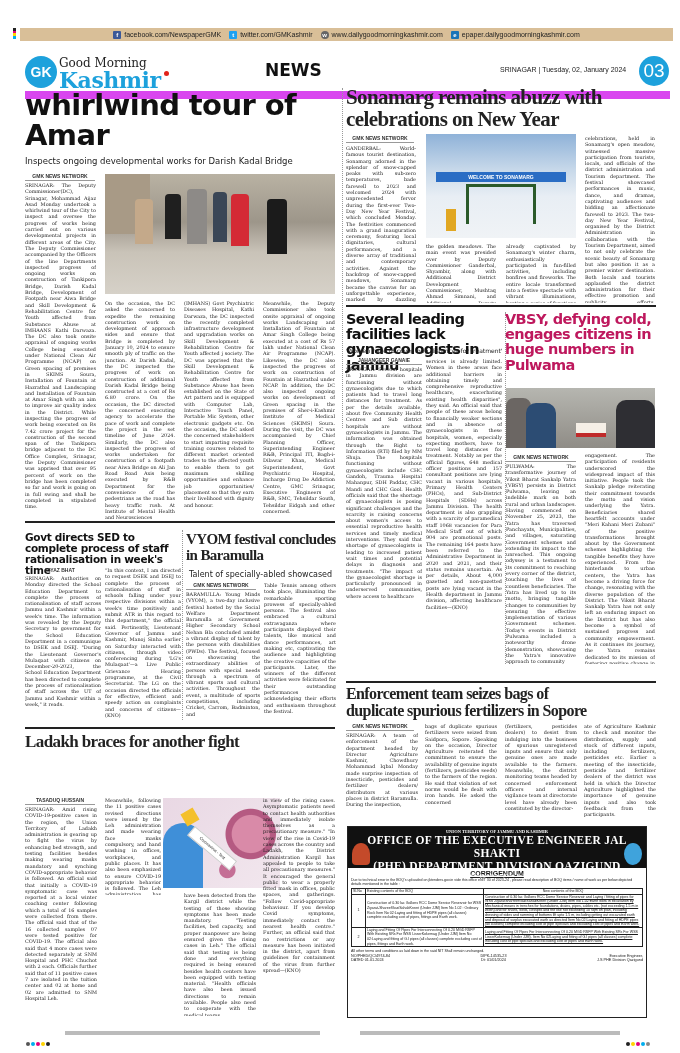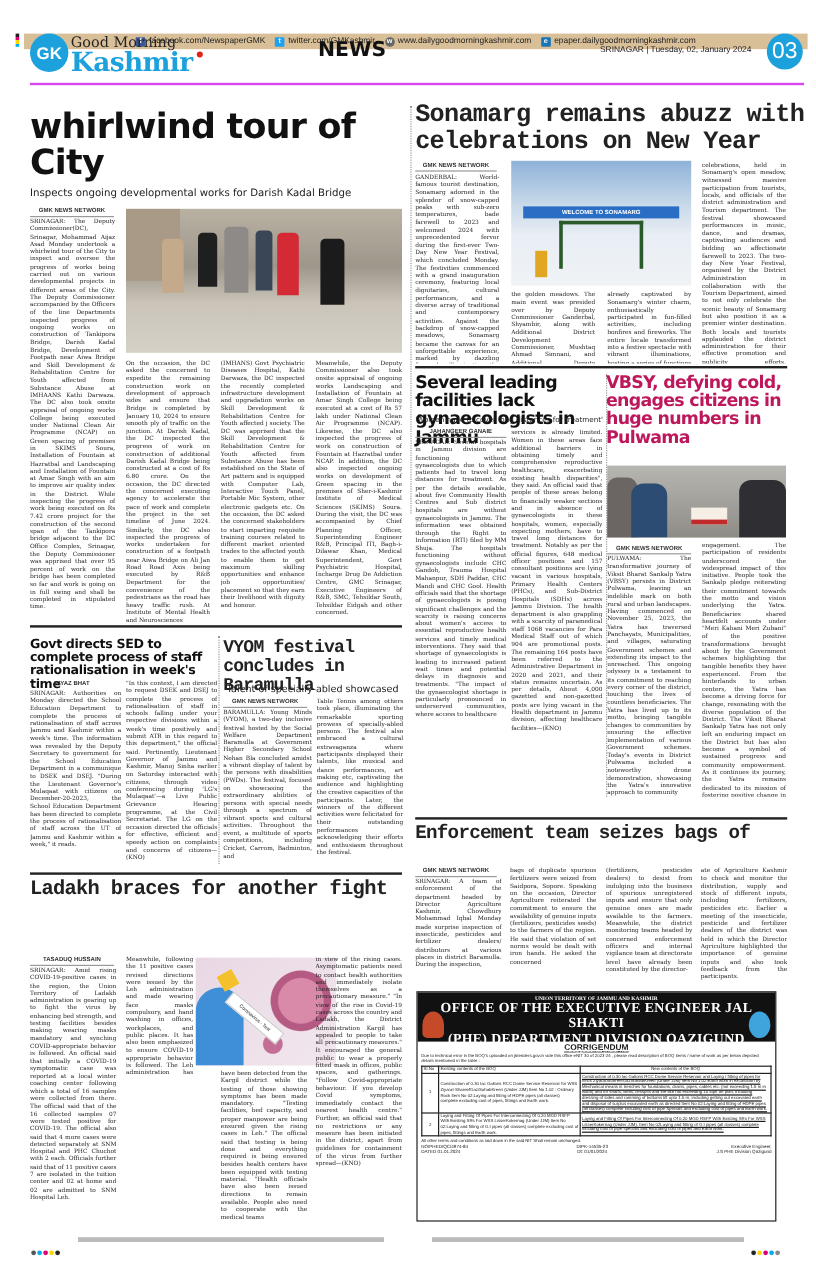--- a/index.html
+++ b/index.html
@@ -2,30 +2,30 @@
 <html><head>
 <meta charset="utf-8">
 <style>
 *{box-sizing:border-box;margin:0;padding:0}
 body{width:680px;height:1053px;background:#fff;position:relative;overflow:hidden;font-family:"DejaVu Serif",serif;color:#1a1a1a}
 .abs{position:absolute}
 .socialbar{left:20px;top:28px;width:653px;height:13px;background:#d9bf98;display:flex;align-items:center;justify-content:center;gap:8px;font-family:"Liberation Sans",sans-serif;font-size:7px;color:#222}
 .socialbar .si{display:flex;align-items:center;gap:3px}
 .ico{display:inline-block;width:8px;height:8px;border-radius:1px;color:#fff;font-size:6px;line-height:8px;text-align:center;font-weight:bold}
 .regmark{left:13px;top:28px;width:3px;height:11px;background:linear-gradient(#222 0 25%,#e2007a 25% 50%,#ffd400 50% 75%,#00aeef 75%)}
-.masthead{left:25px;top:28px;width:645px;height:43px;border-bottom:2px solid #d946ef}
+.masthead{left:25px;top:56px;width:645px;height:43px;border-bottom:8px solid #d946ef}
 .logo-circle{left:0;top:0;width:32px;height:32px;border-radius:50%;background:#1da1dc;color:#fff;font-family:"Liberation Sans",sans-serif;font-weight:bold;font-size:14px;display:flex;align-items:center;justify-content:center}
 .logo-gm{left:34px;top:0;font-family:"DejaVu Serif",serif;font-size:12px;color:#222}
 .logo-k{left:34px;top:11px;font-family:"DejaVu Serif",serif;font-size:22px;font-weight:bold;color:#1da1dc;letter-spacing:-0.5px}
 .logo-dot{left:139px;top:15px;width:5px;height:5px;border-radius:50%;background:#e2231a}
 .section{left:240px;top:4px;font-family:"DejaVu Sans",sans-serif;font-weight:bold;font-size:17px;color:#111}
 .dateline{left:475px;top:10px;font-family:"Liberation Sans",sans-serif;font-size:7px;color:#222}
 .pagenum{left:614px;top:0;width:30px;height:30px;border-radius:50%;background:#1da1dc;color:#fff;font-family:"Liberation Sans",sans-serif;font-size:19px;display:flex;align-items:center;justify-content:center}
 .hl-sans{font-family:"DejaVu Sans",sans-serif;font-weight:bold;letter-spacing:-0.6px;line-height:1.05}
-.hl-serif{font-family:Liberation Mono, monospace;font-weight:bold;letter-spacing:-0.6px;line-height:1.05;color:#222}
+.hl-serif{font-family:Liberation Serif, serif;font-weight:bold;letter-spacing:-0.6px;line-height:1.05;color:#222}
 .deck{font-family:"DejaVu Sans",sans-serif;font-size:8.5px;color:#222}
 .byline{font-family:"Liberation Sans",sans-serif;font-weight:bold;font-size:5px;color:#333;border-bottom:1px solid #999;padding-bottom:1px;text-align:center}
 .body{font-family:"DejaVu Serif",serif;font-size:4.9px;line-height:6.3px;color:#222;text-align:justify;overflow:hidden}
 .rule{height:1.5px;background:#222}
 .vrule{width:0;border-left:1px dotted #999}
 .photo{overflow:hidden}
 .ad{left:347px;top:826px;width:300px;height:192px;border:1px solid #222;background:#fff}
 .ad-head{background:#111;color:#fff;text-align:center;font-family:Liberation Serif, serif;height:41px;position:relative}
 .ad-ut{font-size:4.5px;font-weight:bold;padding-top:2px}
 .ad-t1{font-size:11.5px;font-weight:bold;letter-spacing:0.3px;line-height:13px}
@@ -71,21 +71,21 @@
   <div class="abs logo-k">Kashmir</div>
   <div class="abs logo-dot"></div>
   <div class="abs section">NEWS</div>
   <div class="abs dateline">SRINAGAR | Tuesday, 02, January 2024</div>
   <div class="abs pagenum">
       <span>03</span>
     </div>
 </div>
 
 <div class="abs hl-sans" style="left:25px;top:90px;width:320px;font-size:29px;color:#111">
-  <div>whirlwind tour of City</div>
+  <div>whirlwind tour of Amar</div>
 </div>
 <div class="abs deck" style="left:25px;top:156px;width:320px">Inspects ongoing developmental works for Darish Kadal Bridge</div>
 <div class="abs byline" style="left:25px;top:173px;width:70px">GMK NEWS NETWORK</div>
 <div class="abs body" style="left:25px;top:182px;width:71px;height:340px">SRINAGAR: The Deputy Commissioner(DC), Srinagar, Mohammad Aijaz Asad Monday undertook a whirlwind tour of the City to inspect and oversee the progress of works being carried out on various developmental projects in different areas of the City. The Deputy Commissioner accompanied by the Officers of the line Departments inspected progress of ongoing works on construction of Tankipora Bridge, Darish Kadal Bridge, Development of Footpath near Aiwa Bridge and Skill Development &amp; Rehabilitation Centre for Youth affected from Substance Abuse at IMHAANS Kathi Darwaza. The DC also took onsite appraisal of ongoing works College being executed under National Clean Air Programme (NCAP) on Green spacing of premises in SKIMS Soura, Installation of Fountain at Hazratbal and Landscaping and Installation of Fountain at Amar Singh with an aim to improve air quality index in the District. While inspecting the progress of work being executed on Rs 7.42 crore project for the construction of the second span of the Tankipora bridge adjacent to the DC Office Complex, Srinagar, the Deputy Commissioner was apprised that over 95 percent of work on the bridge has been completed so far and work is going on in full swing and shall be completed in stipulated time.</div>
 <div class="abs photo" style="left:105px;top:174px;width:230px;height:120px;background:linear-gradient(#b9b2a3 0%,#9d968a 40%,#c9c3b8 65%,#d6d1c8 100%)">
   <div class="abs" style="left:0;top:0;width:45px;height:60px;background:#a89a86"></div>
   <div class="abs" style="left:30px;top:25px;width:18px;height:45px;background:#c4a98a;border-radius:4px 4px 0 0"></div>
   <div class="abs" style="left:60px;top:20px;width:16px;height:45px;background:#1f1f1f;border-radius:4px 4px 0 0"></div>
   <div class="abs" style="left:82px;top:15px;width:20px;height:55px;background:#8d8a87;border-radius:4px 4px 0 0"></div>
   <div class="abs" style="left:108px;top:18px;width:14px;height:50px;background:#3a4656;border-radius:4px 4px 0 0"></div>
@@ -155,20 +155,21 @@
   <div class="abs" style="left:0;top:25px;width:40px;height:65px;background:#3f8fd8;border-radius:20px 20px 0 0"></div>
   <div class="abs" style="left:20px;top:12px;width:14px;height:14px;background:#f4c02b;transform:rotate(-30deg)"></div>
   <div class="abs" style="left:32px;top:28px;width:55px;height:12px;background:#fff;border:1px solid #ccc;transform:rotate(40deg);transform-origin:left top;font-family:'Liberation Sans',sans-serif;font-size:4px;line-height:10px;text-align:center">Coronavirus - Test</div>
 </div>
 <div class="abs body" style="left:184px;top:892px;width:72px;height:124px">have been detected from the Kargil district while the testing of those showing symptoms has been made mandatory. "Testing facilities, bed capacity, and proper manpower are being ensured given the rising cases in Leh." The official said that testing is being done and everything required is being ensured besides health centers have been equipped with testing material. "Health officials have also been issued directions to remain available. People also need to cooperate with the medical teams</div>
 <div class="abs body" style="left:263px;top:797px;width:72px;height:219px">in view of the rising cases. Asymptomatic patients need to contact health authorities and immediately isolate themselves as a precautionary measure." "In view of the rise in Covid-19 cases across the country and Ladakh, the District Administration Kargil has appealed to people to take all precautionary measures." It encouraged the general public to wear a properly fitted mask in offices, public spaces, and gatherings. "Follow Covid-appropriate behaviour. If you develop Covid symptoms, immediately contact the nearest health centre." Further, an official said that no restrictions or any measure has been initiated in the district, apart from guidelines for containment of the virus from further spread—(KNO)</div>
 
 <div class="abs rule" style="left:346px;top:681px;width:310px"></div>
 <div class="abs hl-serif" style="left:346px;top:686px;width:330px;font-size:16px">
   <div>Enforcement team seizes bags of</div>
+  <div>duplicate spurious fertilizers in Sopore</div>
 </div>
 <div class="abs byline" style="left:346px;top:723px;width:68px">GMK NEWS NETWORK</div>
 <div class="abs body" style="left:346px;top:732px;width:72px;height:88px">SRINAGAR: A team of enforcement of the department headed by Director Agriculture Kashmir, Chowdhury Mohammad Iqbal Monday made surprise inspection of insecticide, pesticides and fertilizer dealers/ distributors at various places in district Baramulla. During the inspection,</div>
 <div class="abs body" style="left:425px;top:723px;width:72px;height:97px">bags of duplicate spurious fertilizers were seized from Saidpora, Sopore. Speaking on the occasion, Director Agriculture reiterated the commitment to ensure the availability of genuine inputs (fertilizers, pesticides seeds) to the farmers of the region. He said that violation of set norms would be dealt with iron hands. He asked the concerned</div>
 <div class="abs body" style="left:505px;top:723px;width:72px;height:97px">(fertilizers, pesticides dealers) to desist from indulging into the business of spurious unregistered inputs and ensure that only genuine ones are made available to the farmers. Meanwhile, the district monitoring teams headed by concerned enforcement officers and internal vigilance team at directorate level have already been constituted by the director-</div>
 <div class="abs body" style="left:584px;top:723px;width:72px;height:97px">ate of Agriculture Kashmir to check and monitor the distribution, supply and stock of different inputs, including fertilizers, pesticides etc. Earlier a meeting of the insecticide, pesticide and fertilizer dealers of the district was held in which the Director Agriculture highlighted the importance of genuine inputs and also took feedback from the participants.</div>
 
 <div class="abs ad">
   <div class="ad-head">
     <div class="ad-ut">UNION TERRITORY OF JAMMU AND KASHMIR</div>

